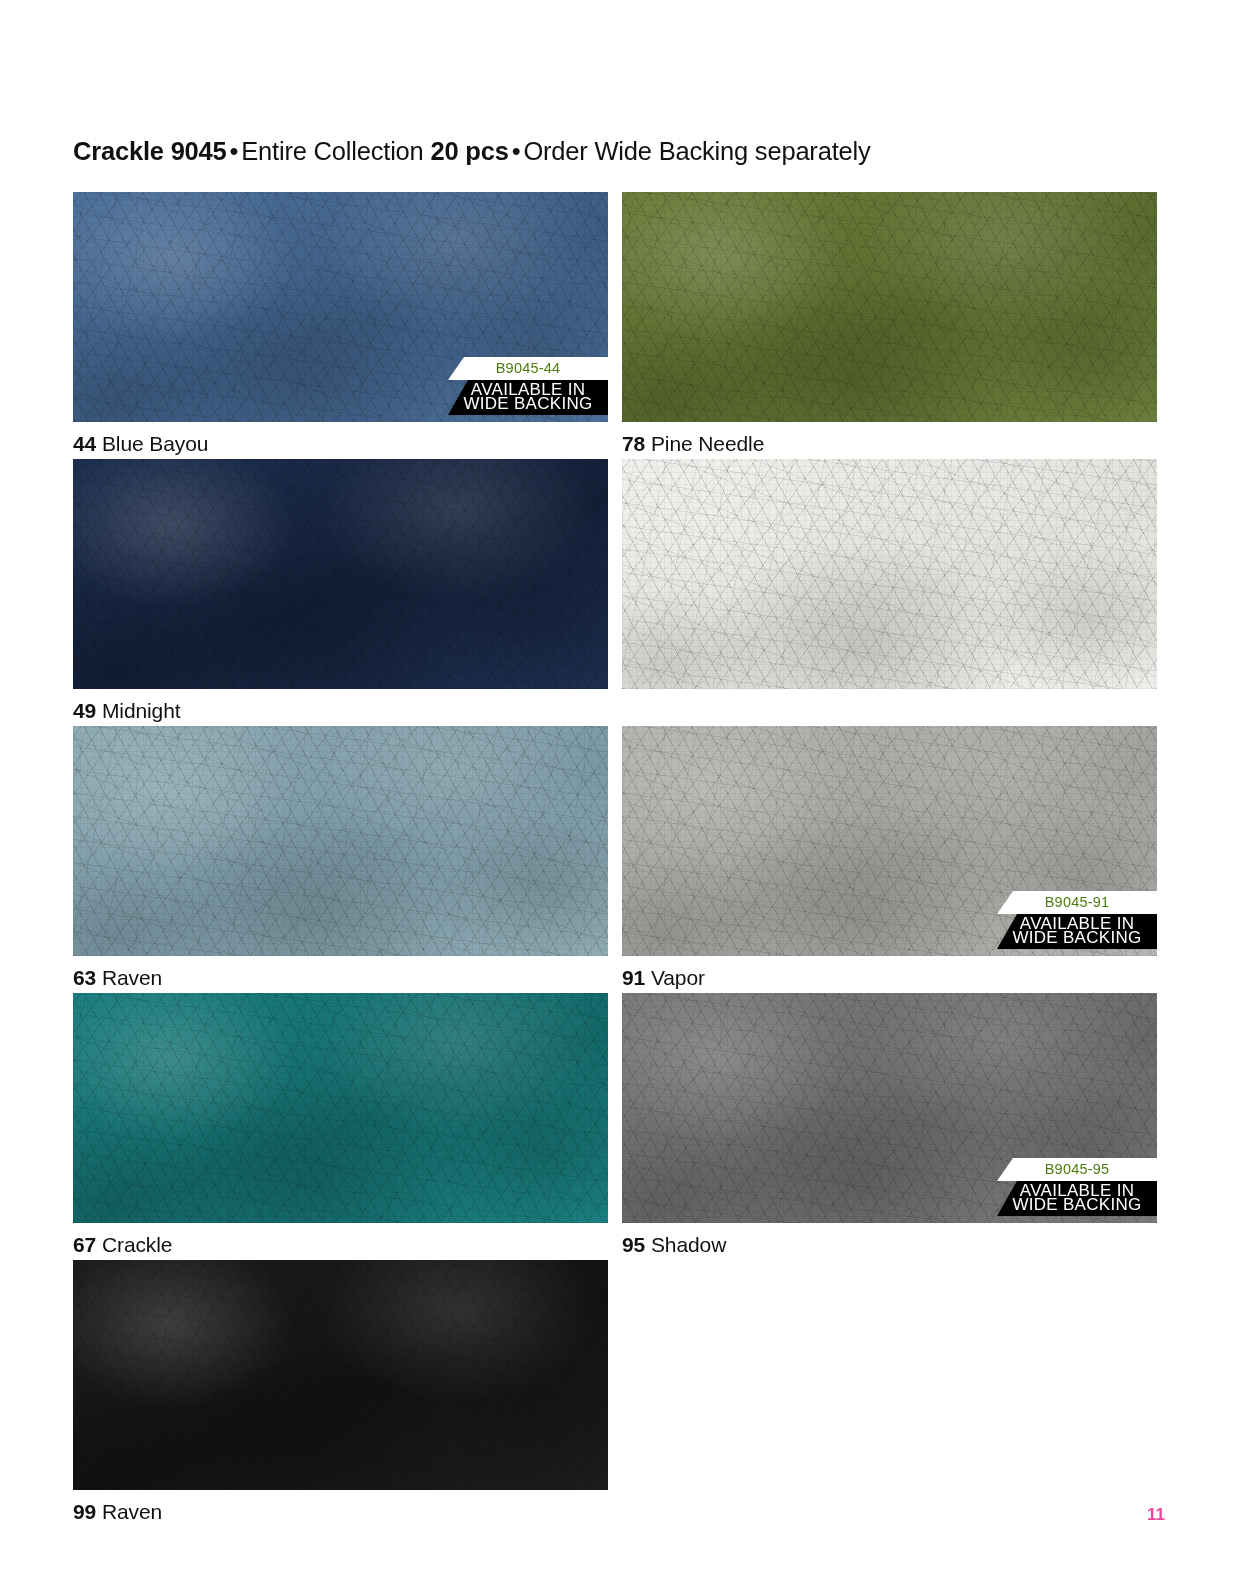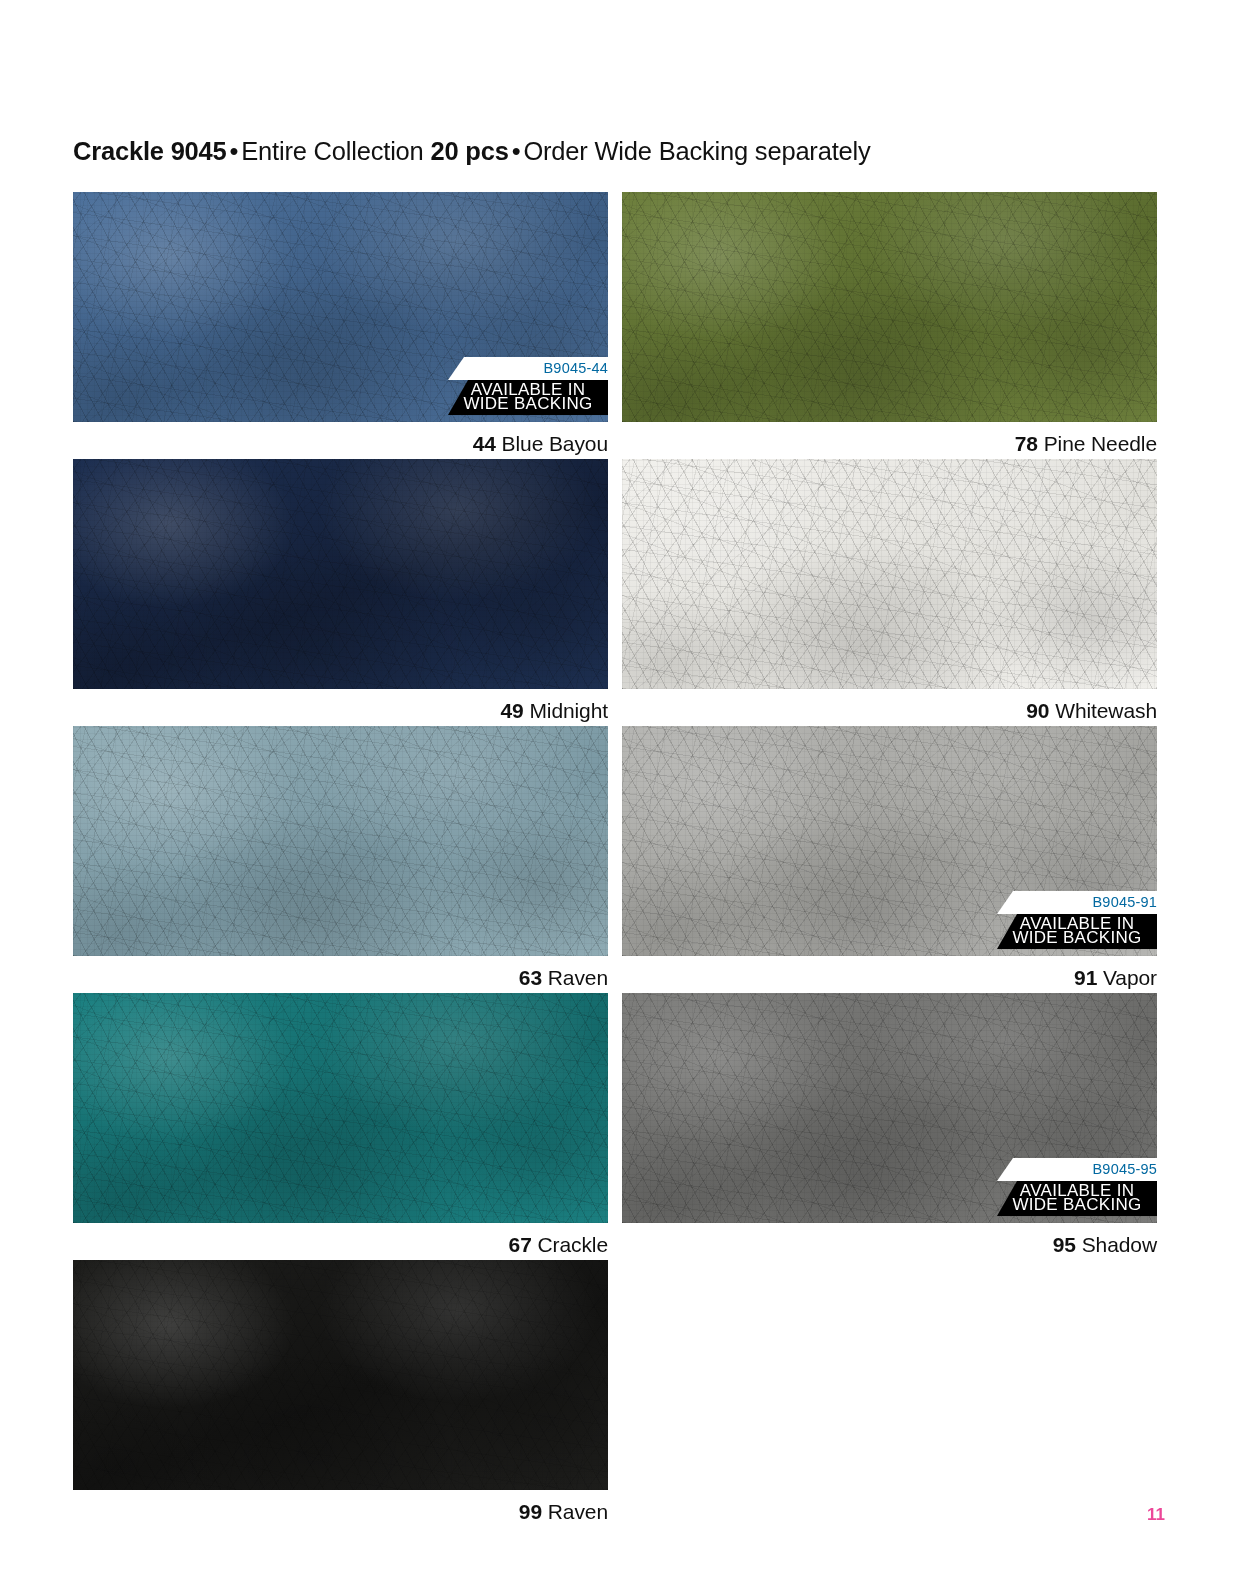--- a/index.html
+++ b/index.html
@@ -106,25 +106,25 @@
   
   .badge {
     position: absolute;
     right: 0;
     bottom: 7px;
     width: 160px;
     font-family: "Liberation Sans", sans-serif;
   }
   .badge-sku {
     background: #ffffff;
-    color: #0369a1;
+    color: #4d7c0f;
     font-size: 14.5px;
     line-height: 23px;
     height: 23px;
-    text-align: right;
+    text-align: center;
     letter-spacing: 0.2px;
     -webkit-clip-path: polygon(16px 0, 100% 0, 100% 100%, 0 100%);
     clip-path: polygon(16px 0, 100% 0, 100% 100%, 0 100%);
   }
   .badge-note {
     background: #000000;
     color: #ffffff;
     font-size: 17px;
     line-height: 13.5px;
     padding: 3px 0 5px 0;
@@ -137,21 +137,20 @@
 
   
   .caption {
     font-size: 21px;
     line-height: 30px;
     padding: 7px 0 0 0;
     height: 30px;
     color: #111111;
     letter-spacing: -0.1px;
     white-space: nowrap;
-    text-align: right;
   }
   .caption .num { font-weight: bold; }
   .caption .name { font-weight: normal; }
 
   
   .page-number {
     position: absolute;
     right: 73px;
     top: 1505px;
     font-size: 17px;
@@ -206,21 +205,20 @@
           </div>
           <div class="caption"><span class="num">49</span> <span class="name">Midnight</span></div>
         </div>
         <div class="cell">
           <div class="swatch" style="background: linear-gradient(160deg, rgb(242, 241, 237) 0%, rgb(226, 225, 220) 55%, rgb(242, 241, 237) 100%);">
             <div class="tex t3"></div>
             <div class="tex t1"></div>
             <div class="tex t2"></div>
             <div class="tex t4"></div>
           </div>
-          <div class="caption"><span class="num">90</span> <span class="name">Whitewash</span></div>
         </div>
       </div>
       <div class="row">
         <div class="cell">
           <div class="swatch" style="background: linear-gradient(160deg, rgb(144, 172, 181) 0%, rgb(123, 153, 164) 55%, rgb(144, 172, 181) 100%);">
             <div class="tex t3"></div>
             <div class="tex t1"></div>
             <div class="tex t2"></div>
             <div class="tex t4"></div>
           </div>

